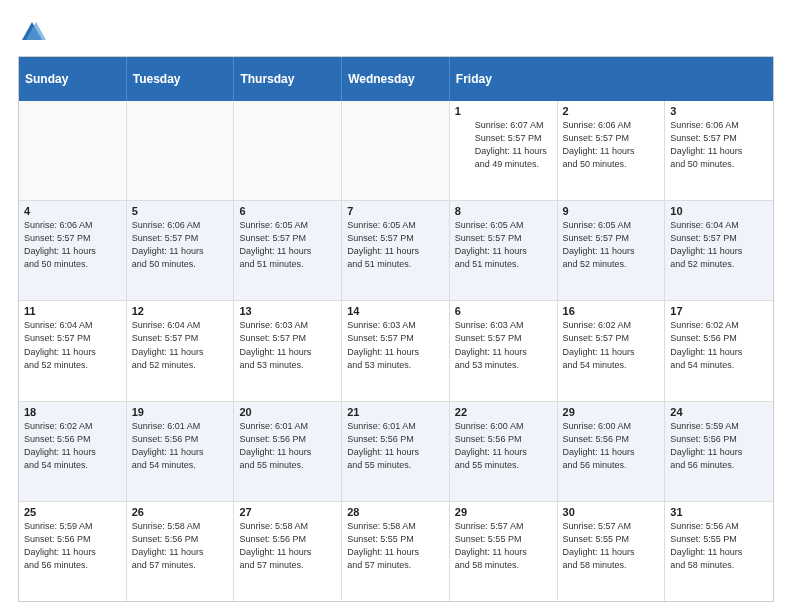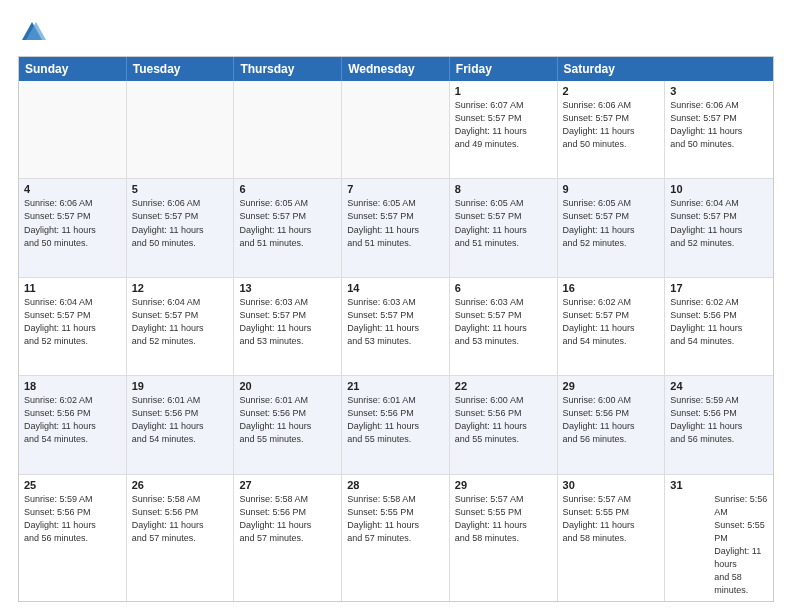--- a/index.html
+++ b/index.html
@@ -69,21 +69,21 @@
     }
     .cal-header {
       display: grid;
       grid-template-columns: repeat(7, 1fr);
       background: #2a6db5;
     }
     .cal-header-cell {
       color: #fff;
       font-size: 12px;
       font-weight: bold;
-      padding: 5px 6px;
+      padding: 15px 6px;
       text-align: left;
       border-right: 1px solid #4a8dd5;
     }
     .cal-header-cell:last-child {
       border-right: none;
     }
     .cal-body {
       flex: 1;
       display: flex;
       flex-direction: column;
@@ -149,31 +149,30 @@
     </div>
   </div>
 
   <div class="calendar">
     <div class="cal-header">
     <div class="cal-header-cell">Sunday</div>
         <div class="cal-header-cell">Tuesday</div>
         <div class="cal-header-cell">Thursday</div>
         <div class="cal-header-cell">Wednesday</div>
         <div class="cal-header-cell">Friday</div>
-        <div class="cal-header-cell">Saturday</div>
       </div>
     <div class="cal-body">
     <div class="cal-row">
           <div class="cal-cell empty"></div>
           <div class="cal-cell empty"></div>
           <div class="cal-cell empty"></div>
           <div class="cal-cell empty"></div>
           <div class="cal-cell">
             <div class="day-num">1</div>
-            <div class="cell-info" style="white-space: pre-line;">Sunrise: 6:07 AM
+            <div class="cell-info" style="white-space: pre-line; margin-left: 20px;">Sunrise: 6:07 AM
 Sunset: 5:57 PM
 Daylight: 11 hours
 and 49 minutes.</div>
           </div>
           <div class="cal-cell">
             <div class="day-num">2</div>
             <div class="cell-info" style="white-space: pre-line;">Sunrise: 6:06 AM
 Sunset: 5:57 PM
 Daylight: 11 hours
 and 50 minutes.</div>
@@ -377,21 +376,21 @@
           </div>
           <div class="cal-cell">
             <div class="day-num">30</div>
             <div class="cell-info" style="white-space: pre-line;">Sunrise: 5:57 AM
 Sunset: 5:55 PM
 Daylight: 11 hours
 and 58 minutes.</div>
           </div>
           <div class="cal-cell">
             <div class="day-num">31</div>
-            <div class="cell-info" style="white-space: pre-line; margin-left: 44px;">Sunrise: 5:56 AM
+            <div class="cell-info" style="white-space: pre-line;">Sunrise: 5:56 AM
 Sunset: 5:55 PM
 Daylight: 11 hours
 and 58 minutes.</div>
           </div>
         </div>
       </div>
   </div>
 </div>
 
 </body></html>

